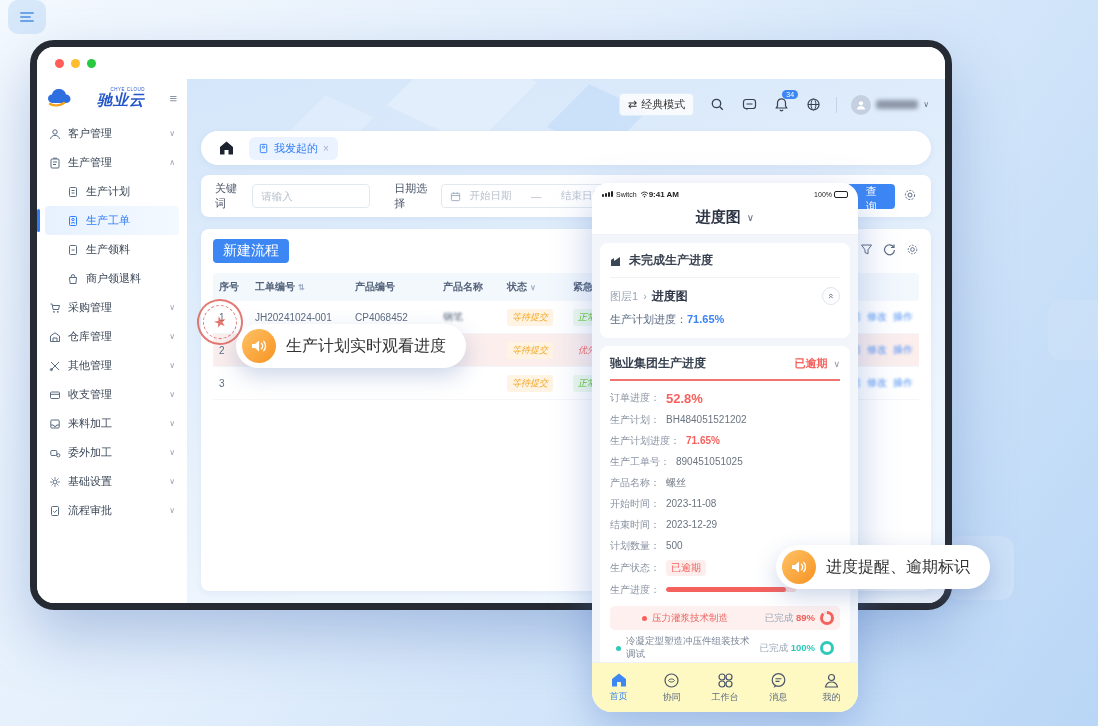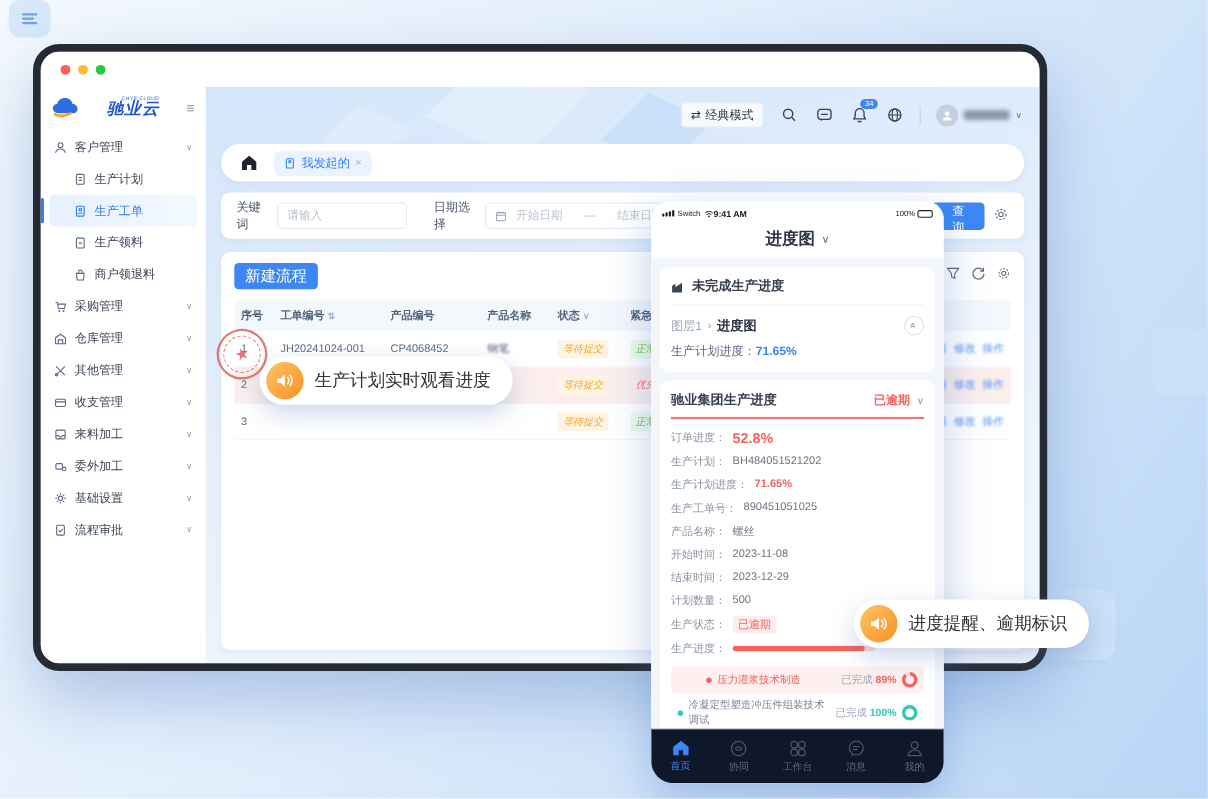--- a/index.html
+++ b/index.html
@@ -132,21 +132,21 @@
   .task.t-red { background:#fdf0ef; color:#ec6560;padding-left:32px; }
   .tdot { width:5px; height:5px; border-radius:50%; flex:none; }
   .task .done { margin-left:auto; color:#9aa5b5; white-space:nowrap; }
   .task .pct { font-weight:bold; }
   .pct-red{color:#f5615c;} .pct-teal{color:#2fc9b9;}
   .ring { width:14px; height:14px; border-radius:50%; position:relative; flex:none; }
   .ring::after { content:""; position:absolute; inset:3px; border-radius:50%; background:#fff; }
   .t-red .ring::after { background:#fdf0ef; }
   .ring-89 { background:conic-gradient(#f5615c 0 320deg,#f6dedd 320deg 360deg); }
   .ring-100 { background:#2fc9b9; }
-  .p-nav { height:50px; border-top:1px solid #eef1f5; display:flex; align-items:center; background:#0f172a; }
+  .p-nav { height:50px; border-top:1px solid #eef1f5; display:flex; align-items:center; background:#fef9c3; }
   .p-nav-item { flex:1; display:flex; flex-direction:column; align-items:center; gap:2px; font-size:9px; color:#5c6b82; cursor:pointer; }
   .p-nav-item.active { color:#3d87f5; }
 
   
   .callout { position:absolute; display:flex; align-items:center; gap:10px; background:#fff; border-radius:24px; padding:5px 20px 5px 6px; box-shadow:0 8px 22px rgba(90,120,180,.30); z-index:6; }
   .callout-left { left:236px; top:324px; }
   .callout-right { left:776px; top:545px; }
   .speaker { width:34px; height:34px; border-radius:50%; background:linear-gradient(135deg,#ffc266,#f69322); display:flex; align-items:center; justify-content:center; flex:none; }
   .callout-text { font-size:16px; color:#333; white-space:nowrap; }
 </style>
@@ -184,20 +184,28 @@
           <span class="collapse">≡</span>
         </div>
         <div class="nav">
           <div class="nav-item">
             <svg width="12" height="12" viewBox="0 0 12 12">
                 <circle cx="6" cy="4" r="2.2" stroke="#5a6b82" fill="none"></circle>
                 <path d="M1.5 11c.5-2.5 2.3-3.6 4.5-3.6S10 8.5 10.5 11" stroke="#5a6b82" fill="none"></path>
               </svg>
             <span>客户管理</span>
               <span class="chev">∨</span>
+          </div>
+          <div class="nav-item">
+            <svg width="12" height="12" viewBox="0 0 12 12">
+                <rect x="2" y="2" width="8" height="9" rx="1" stroke="#5a6b82" fill="none"></rect>
+                <path d="M4 1.2h4M4 5h4M4 7.5h3" stroke="#5a6b82" fill="none"></path>
+              </svg>
+            <span>生产管理</span>
+              <span class="chev">∧</span>
           </div>
           <div class="nav-item sub">
             <svg width="12" height="12" viewBox="0 0 12 12">
                 <rect x="2.5" y="1.5" width="7" height="9" rx="1" stroke="#5a6b82" fill="none"></rect>
                 <path d="M4.5 4.5h3M4.5 7h3" stroke="#5a6b82" fill="none"></path>
               </svg>
             <span>生产计划</span>
           </div>
           <div class="nav-item sub active">
             <svg width="12" height="12" viewBox="0 0 12 12">

